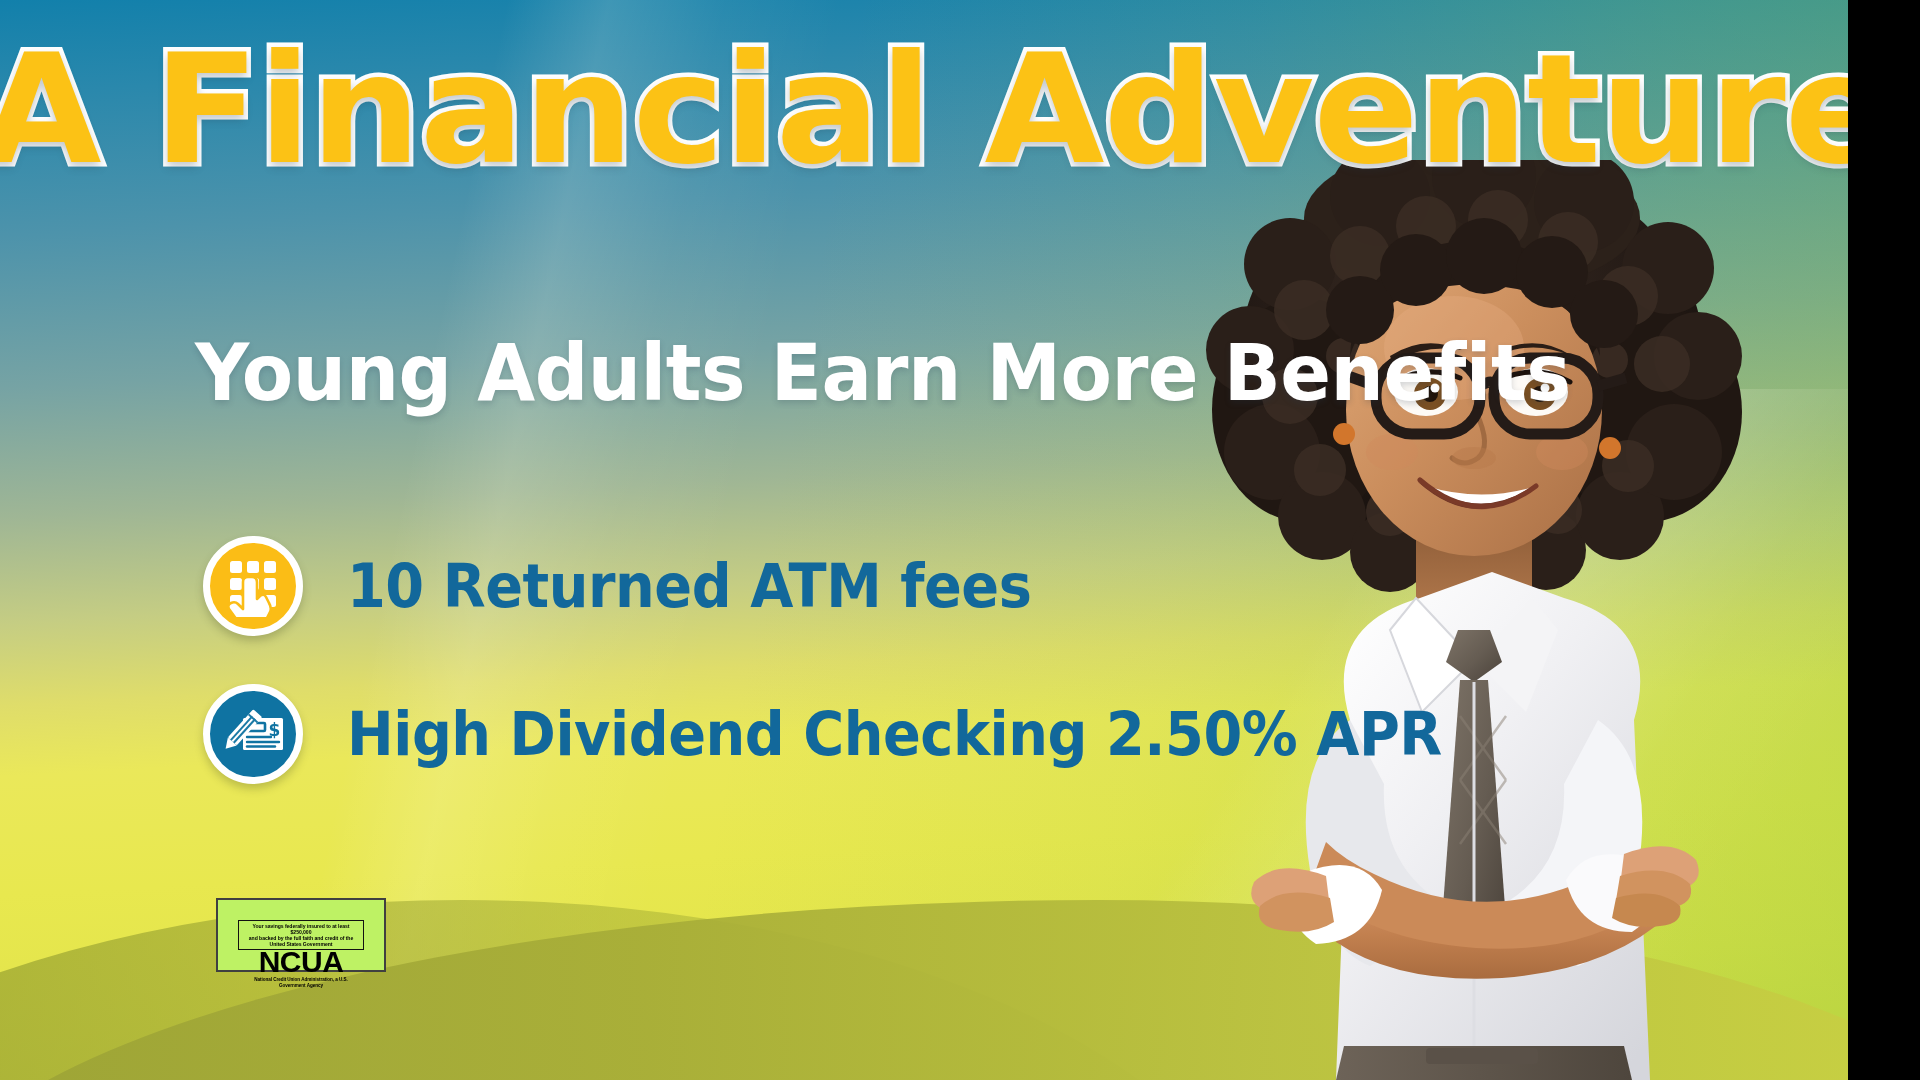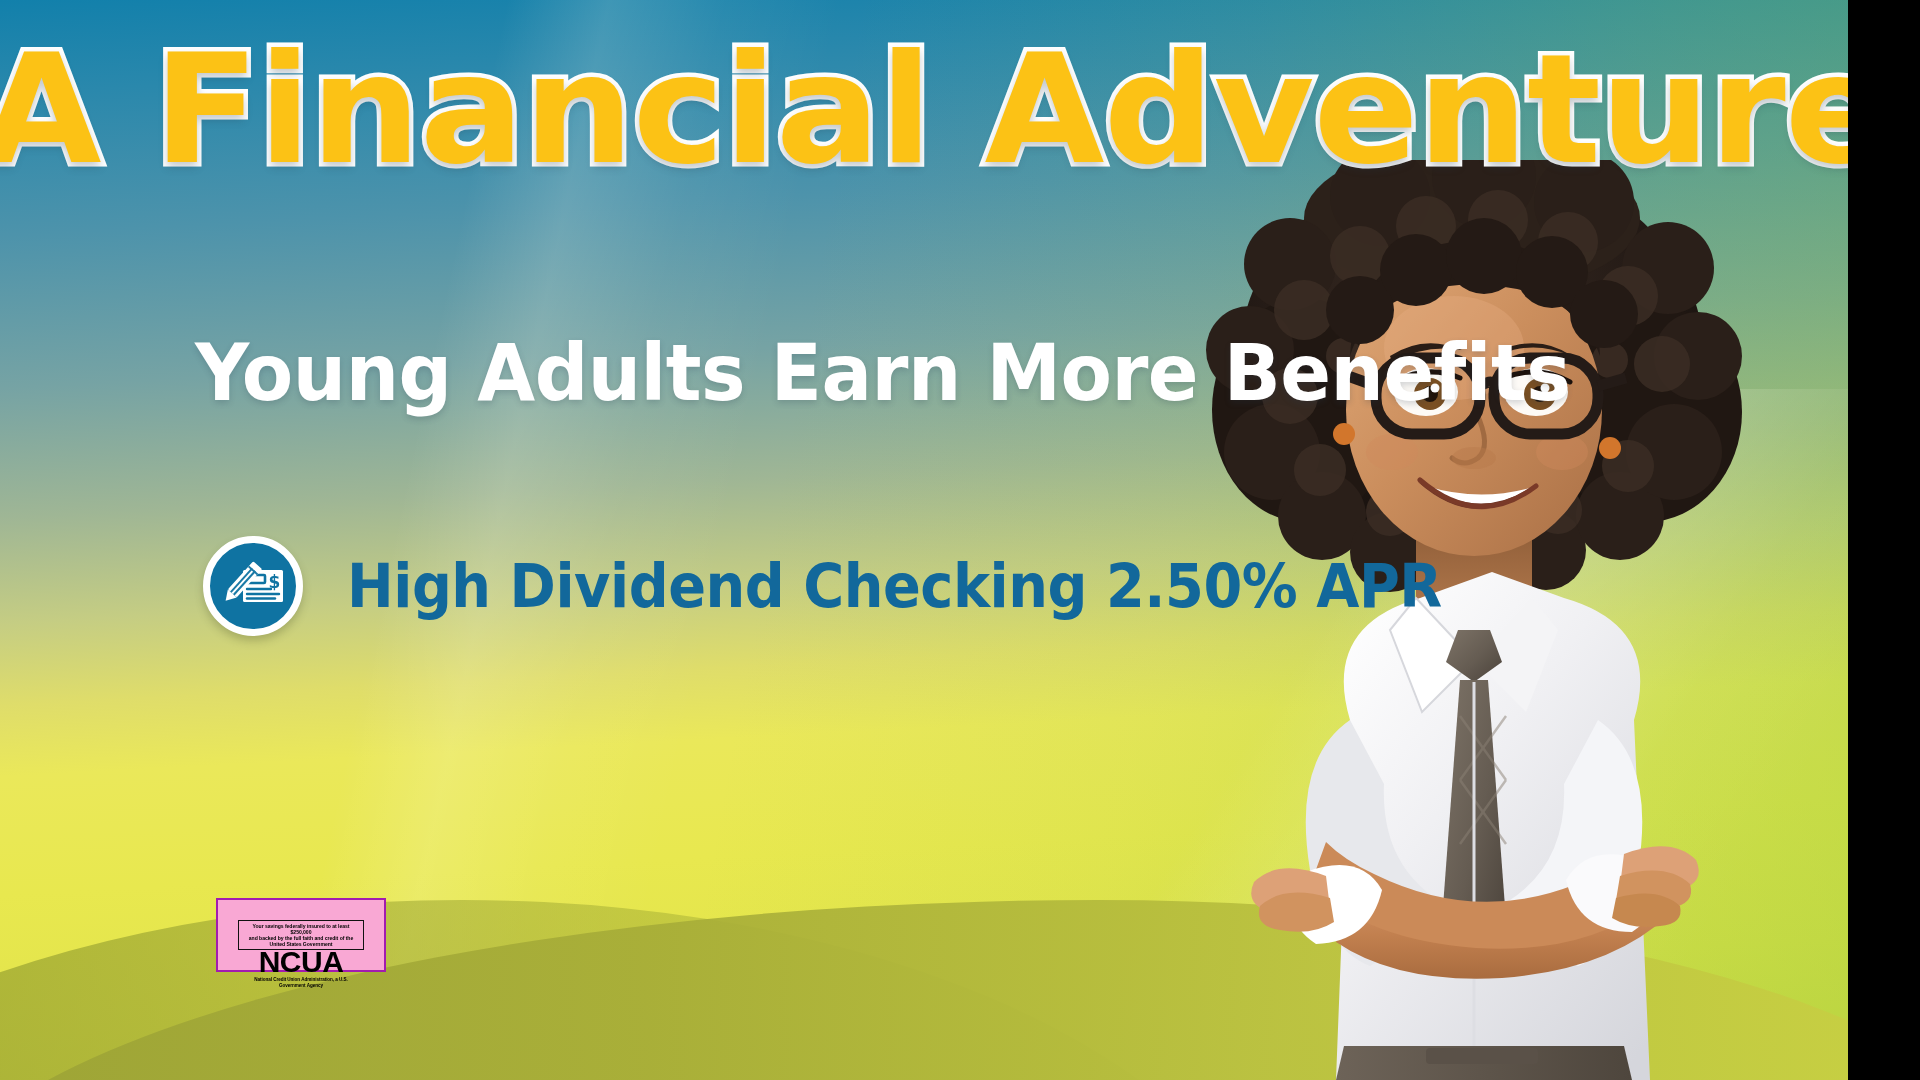--- a/index.html
+++ b/index.html
@@ -173,22 +173,22 @@
     white-space: nowrap;
   }
 
   
   .ncua {
     position: absolute;
     left: 216px;
     top: 898px;
     width: 170px;
     height: 74px;
-    background: #f9a8d4;
-    border: 2px solid #a21caf;
+    background: #bef264;
+    border: 2px solid #404040;
     box-sizing: border-box;
     padding: 20px;
   }
   .ncua-inner {
     width: 100%;
     height: 100%;
     border: 1px solid #111111;
     box-sizing: border-box;
     display: flex;
     flex-direction: column;
@@ -421,20 +421,38 @@
       <rect x="272" y="888" width="112" height="16" rx="4" fill="#5a5148"></rect>
     </svg>
   </div>
 
   <div class="title">A Financial Adventure</div>
 
   <div class="subtitle">Young Adults Earn More Benefits</div>
 
   <div class="bullets">
 
+    <div class="bullet">
+      <div class="bullet-icon gold">
+        <svg width="62" height="62" viewBox="0 0 62 62" xmlns="http://www.w3.org/2000/svg">
+          <g fill="#ffffff">
+            <rect x="8" y="6" width="12" height="12" rx="2.5"></rect>
+            <rect x="25" y="6" width="12" height="12" rx="2.5"></rect>
+            <rect x="42" y="6" width="12" height="12" rx="2.5"></rect>
+            <rect x="8" y="23" width="12" height="12" rx="2.5"></rect>
+            <rect x="25" y="23" width="12" height="12" rx="2.5"></rect>
+            <rect x="42" y="23" width="12" height="12" rx="2.5"></rect>
+            <rect x="8" y="40" width="12" height="12" rx="2.5"></rect>
+            <rect x="42" y="40" width="12" height="12" rx="2.5"></rect>
+          </g>
+          <path d="M30 22 q5 0 5 5 l0 17 l3 -3 q4 -3 6 1 l3 6 q3 5 1 9 l-4 8 q-2 4 -7 4 l-14 0 q-5 0 -8 -4 l-8 -11 q-2 -4 2 -6 q4 -2 7 1 l5 5 l0 -27 q0 -5 5 -5 Z" fill="#ffffff" stroke="#fbbd16" stroke-width="2.6" stroke-linejoin="round"></path>
+        </svg>
+      </div>
+      <div class="bullet-text">10 Returned ATM fees</div>
+    </div>
 
     <div class="bullet">
       <div class="bullet-icon blue">
         <svg width="64" height="60" viewBox="0 0 64 60" xmlns="http://www.w3.org/2000/svg">
 
           <rect x="22" y="14" width="40" height="32" rx="1.5" fill="#ffffff"></rect>
           <rect x="26" y="19" width="18" height="8" rx="1" fill="none" stroke="#0f73a2" stroke-width="2.6"></rect>
           <g stroke="#0f73a2" stroke-width="2.4" stroke-linecap="round">
             <path d="M26 33 H50"></path>
               <path d="M26 38 H58"></path>

